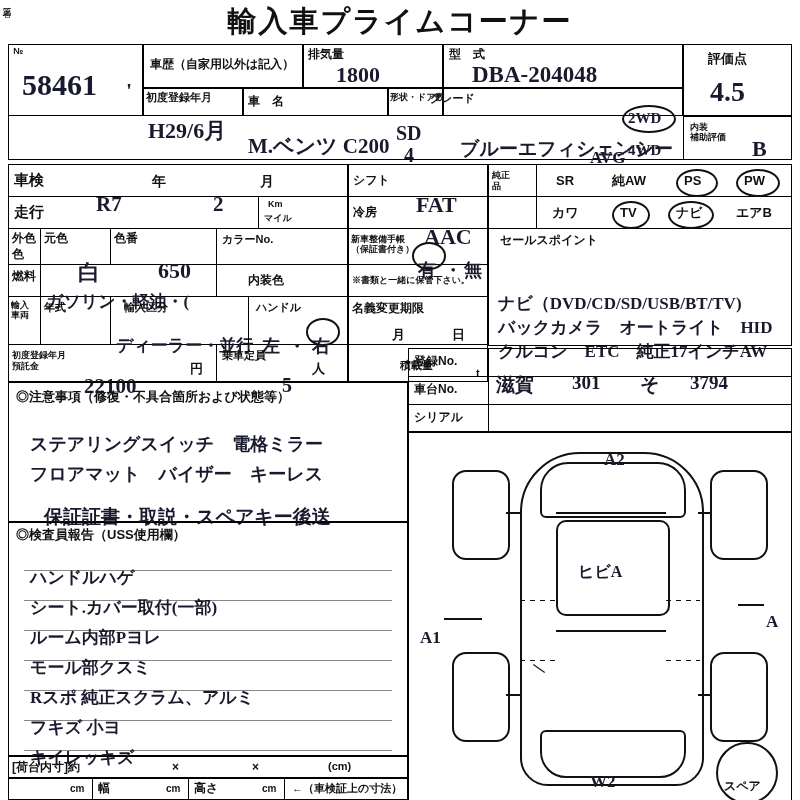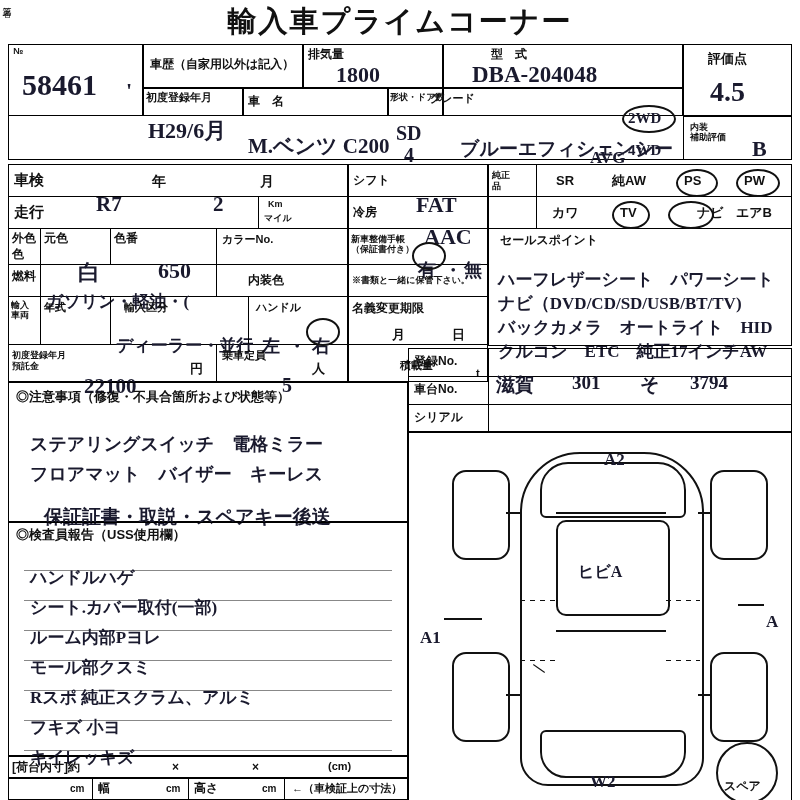--- a/index.html
+++ b/index.html
@@ -34,21 +34,21 @@
   <div class="hw" style="left:126px;top:78px;font-size:22px;">'</div>
 
   <div class="bx" style="left:143px;top:44px;width:160px;height:44px;"></div>
   <div class="lbl" style="left:150px;top:58px;font-size:12px;">車歴（自家用以外は記入）</div>
 
   <div class="bx" style="left:303px;top:44px;width:140px;height:44px;"></div>
   <div class="lbl" style="left:308px;top:48px;font-size:12px;">排気量</div>
   <div class="hw i" style="left:336px;top:62px;font-size:22px;">1800</div>
 
   <div class="bx" style="left:443px;top:44px;width:240px;height:44px;"></div>
-  <div class="lbl" style="left:449px;top:48px;font-size:12px;margin-left:42px;">型　式</div>
+  <div class="lbl" style="left:449px;top:48px;font-size:12px;">型　式</div>
   <div class="hw i" style="left:472px;top:62px;font-size:23px;">DBA-204048</div>
 
   <div class="bx" style="left:683px;top:44px;width:109px;height:72px;"></div>
   <div class="lbl" style="left:708px;top:52px;font-size:13px;">評価点</div>
   <div class="hw i" style="left:710px;top:76px;font-size:28px;">4.5</div>
 
   <div class="bx" style="left:143px;top:88px;width:100px;height:28px;"></div>
   <div class="lbl" style="left:146px;top:92px;font-size:11px;">初度登録年月</div>
   <div class="bx" style="left:243px;top:88px;width:145px;height:28px;"></div>
   <div class="lbl" style="left:248px;top:95px;font-size:12px;">車　名</div>
@@ -162,26 +162,25 @@
 品</div>
   <div class="lbl" style="left:556px;top:174px;font-size:13px;">SR</div>
   <div class="lbl" style="left:612px;top:174px;font-size:13px;">純AW</div>
   <div class="lbl" style="left:684px;top:174px;font-size:13px;">PS</div>
   <div class="ell" style="left:676px;top:169px;width:38px;height:24px;"></div>
   <div class="lbl" style="left:744px;top:174px;font-size:13px;">PW</div>
   <div class="ell" style="left:736px;top:169px;width:40px;height:24px;"></div>
   <div class="lbl" style="left:552px;top:206px;font-size:13px;">カワ</div>
   <div class="lbl" style="left:620px;top:206px;font-size:13px;">TV</div>
   <div class="ell" style="left:612px;top:201px;width:34px;height:24px;"></div>
-  <div class="lbl" style="left:676px;top:206px;font-size:13px;margin-left:21px;">ナビ</div>
+  <div class="lbl" style="left:676px;top:206px;font-size:13px;">ナビ</div>
   <div class="ell" style="left:668px;top:201px;width:42px;height:24px;"></div>
   <div class="lbl" style="left:736px;top:206px;font-size:13px;">エアB</div>
 
   <div class="lbl" style="left:500px;top:234px;font-size:12px;">セールスポイント</div>
-  <div class="hw i" style="left:498px;top:268px;font-size:17px;">ハーフレザーシート　パワーシート</div>
   <div class="hw i" style="left:498px;top:292px;font-size:17px;">ナビ（DVD/CD/SD/USB/BT/TV)</div>
   <div class="hw i" style="left:498px;top:316px;font-size:17px;">バックカメラ　オートライト　HID</div>
   <div class="hw i" style="left:498px;top:340px;font-size:17px;">クルコン　ETC　純正17インチAW</div>
 
   <div class="bx" style="left:408px;top:348px;width:384px;height:84px;"></div>
   <div class="ln" style="left:408px;top:376px;width:384px;height:1px;"></div>
   <div class="ln" style="left:408px;top:404px;width:384px;height:1px;"></div>
   <div class="ln" style="left:488px;top:348px;width:1px;height:84px;"></div>
   <div class="lbl" style="left:414px;top:355px;font-size:12px;">登録No.</div>
   <div class="lbl" style="left:414px;top:383px;font-size:12px;">車台No.</div>

